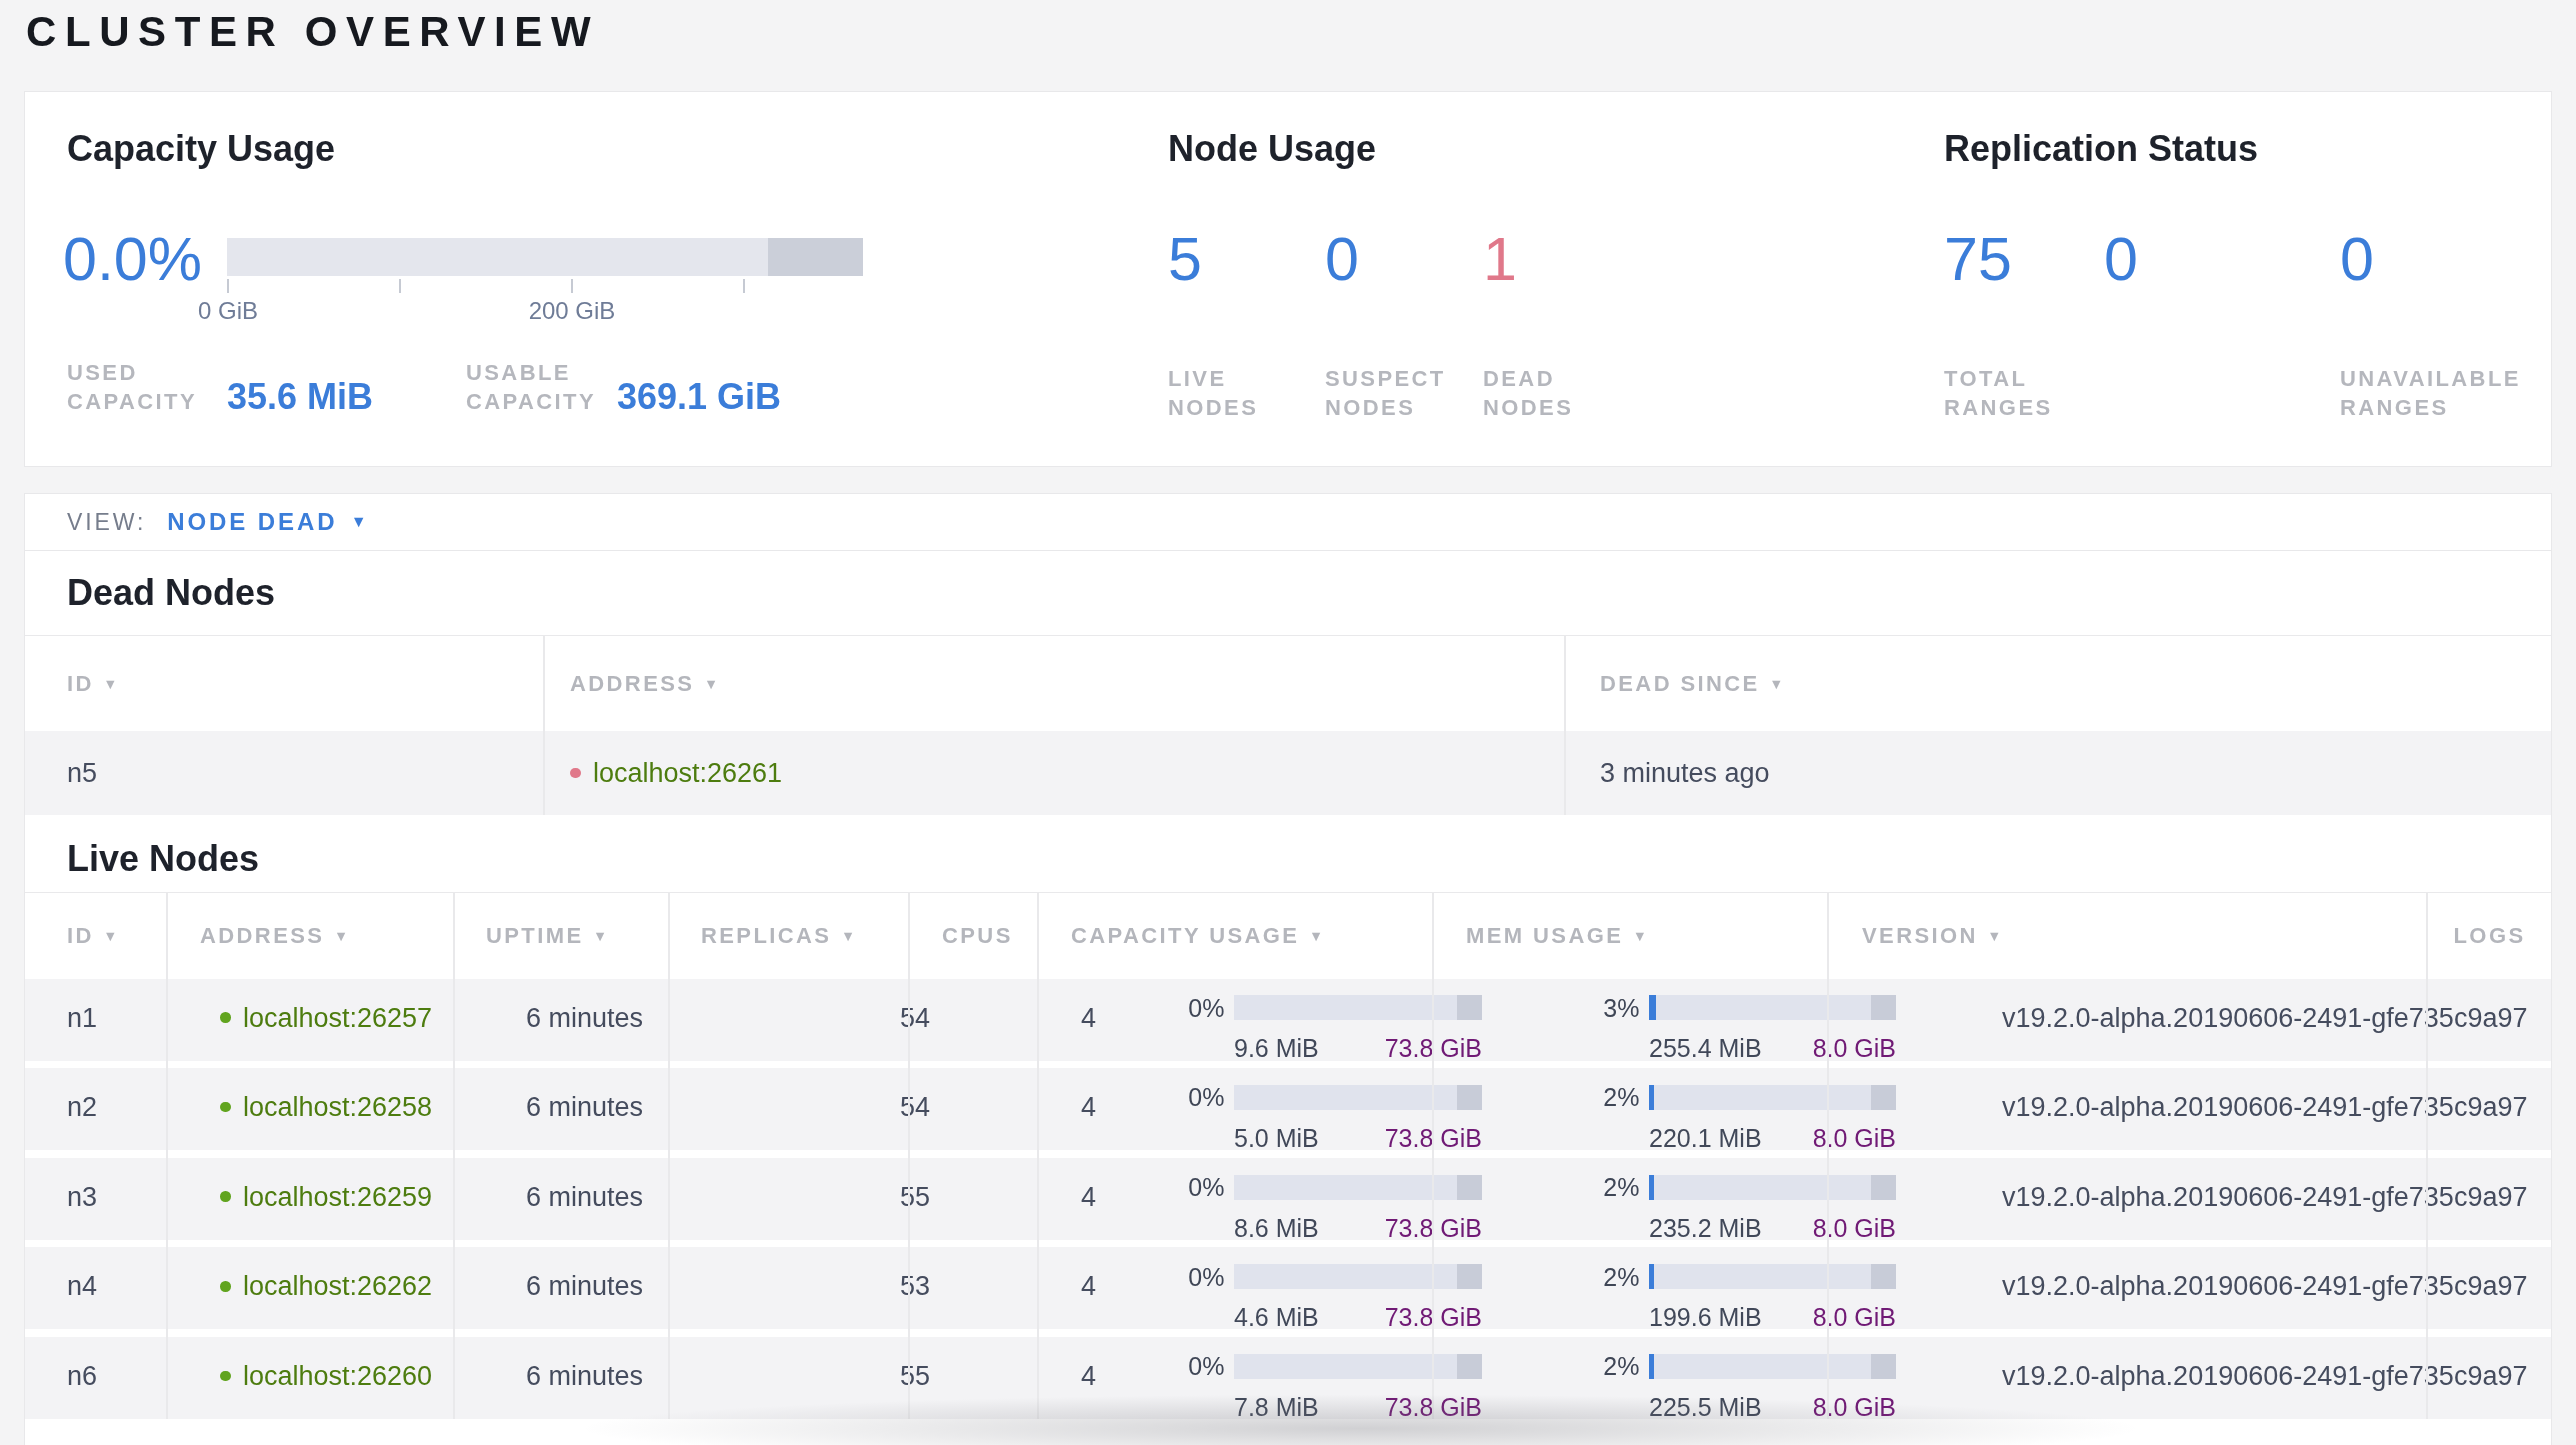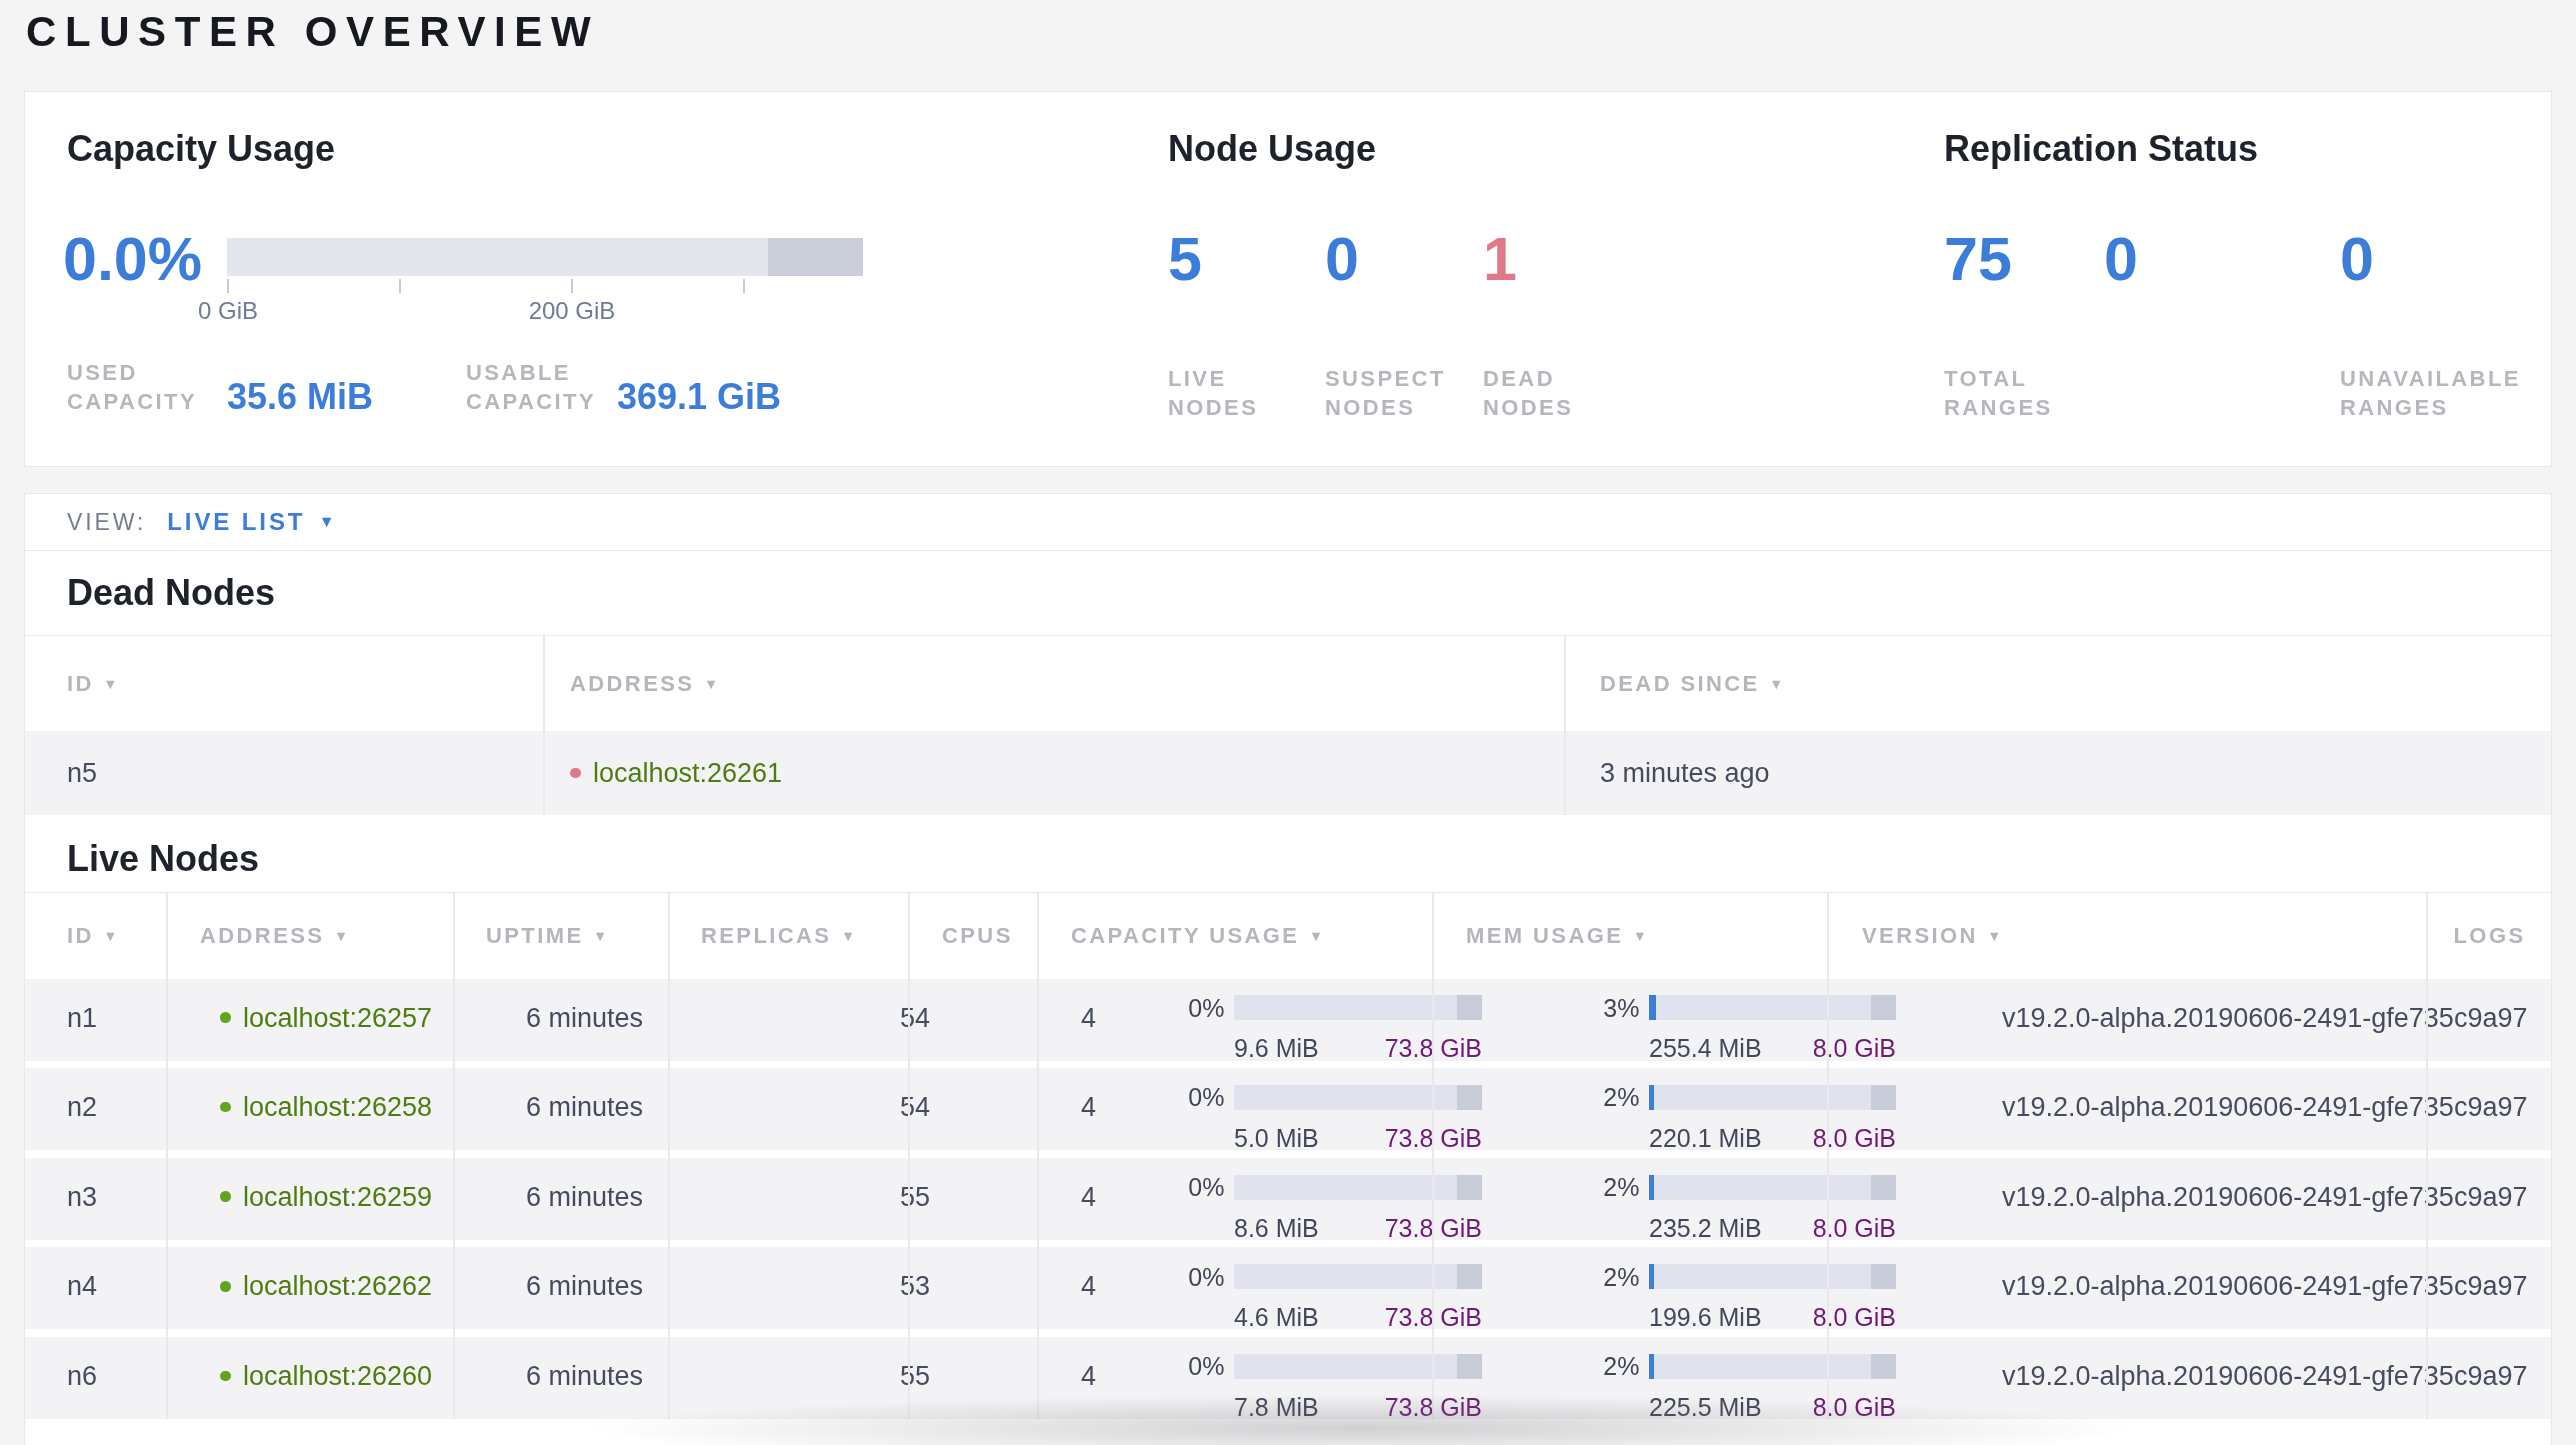--- a/index.html
+++ b/index.html
@@ -12,21 +12,21 @@
   }
 
   .card { position:absolute; left:24px; width:2528px; background:#fff; border:1px solid #e8e8ea; }
   .top-card { top:91px; height:376px; }
   .main-card { top:493px; height:953px; border-bottom:none; }
 
   .panel-title { position:absolute; top:36px; font-size:36px; font-weight:bold; color:#1e222b; }
 
   
   .stat { position:absolute; top:134px; height:196px; }
-  .stat .num { font-size:61px; font-weight:bold; color:#3b7dd9; line-height:67px; }
+  .stat .num { font-size:61px; font-weight:normal; color:#3b7dd9; line-height:67px; }
   .stat.danger .num { color:#e0788a; }
   .stat .lbl {
     position:absolute; bottom:0; left:0;
     font-size:22px; font-weight:bold; letter-spacing:2.4px; color:#b5b7bd; line-height:29px;
   }
 
   
   .big-bar { position:absolute; left:202px; top:146px; width:636px; height:38px; background:#e4e6ed; }
   .big-bar .dark-seg { position:absolute; right:0; top:0; height:100%; background:#cbcfd9; }
   .axis-tick { position:absolute; top:187px; width:1.9px; height:14.3px; background:#c6cad3; }
@@ -164,21 +164,21 @@
     <div class="num">0</div>
     <div class="lbl" style="width:201px;">UNAVAILABLE RANGES</div>
   </div>
 </div>
 
 <div class="card main-card">
 
   <div class="view-strip">
     <span class="view-label">VIEW:</span>
     <span class="view-select">
-      <span class="view-value">LIVE LIST</span>
+      <span class="view-value">NODE DEAD</span>
       <span class="caret">▼</span>
     </span>
   </div>
 
   <h2 class="section-heading">Dead Nodes</h2>
   <div class="tbl dead-tbl">
     <div class="vline" style="left:518px;"></div>
     <div class="vline" style="left:1539px;"></div>
     <div class="hrow dead-grid">
       <div class="hcell first">

